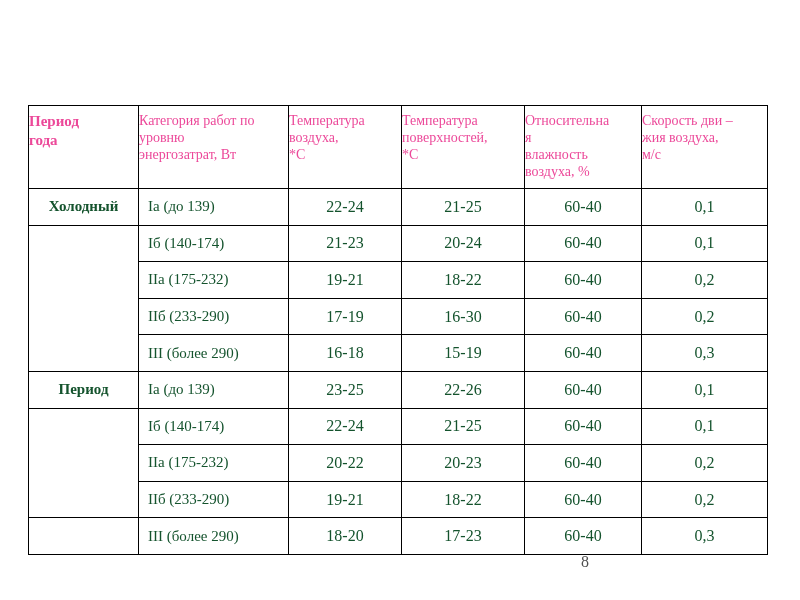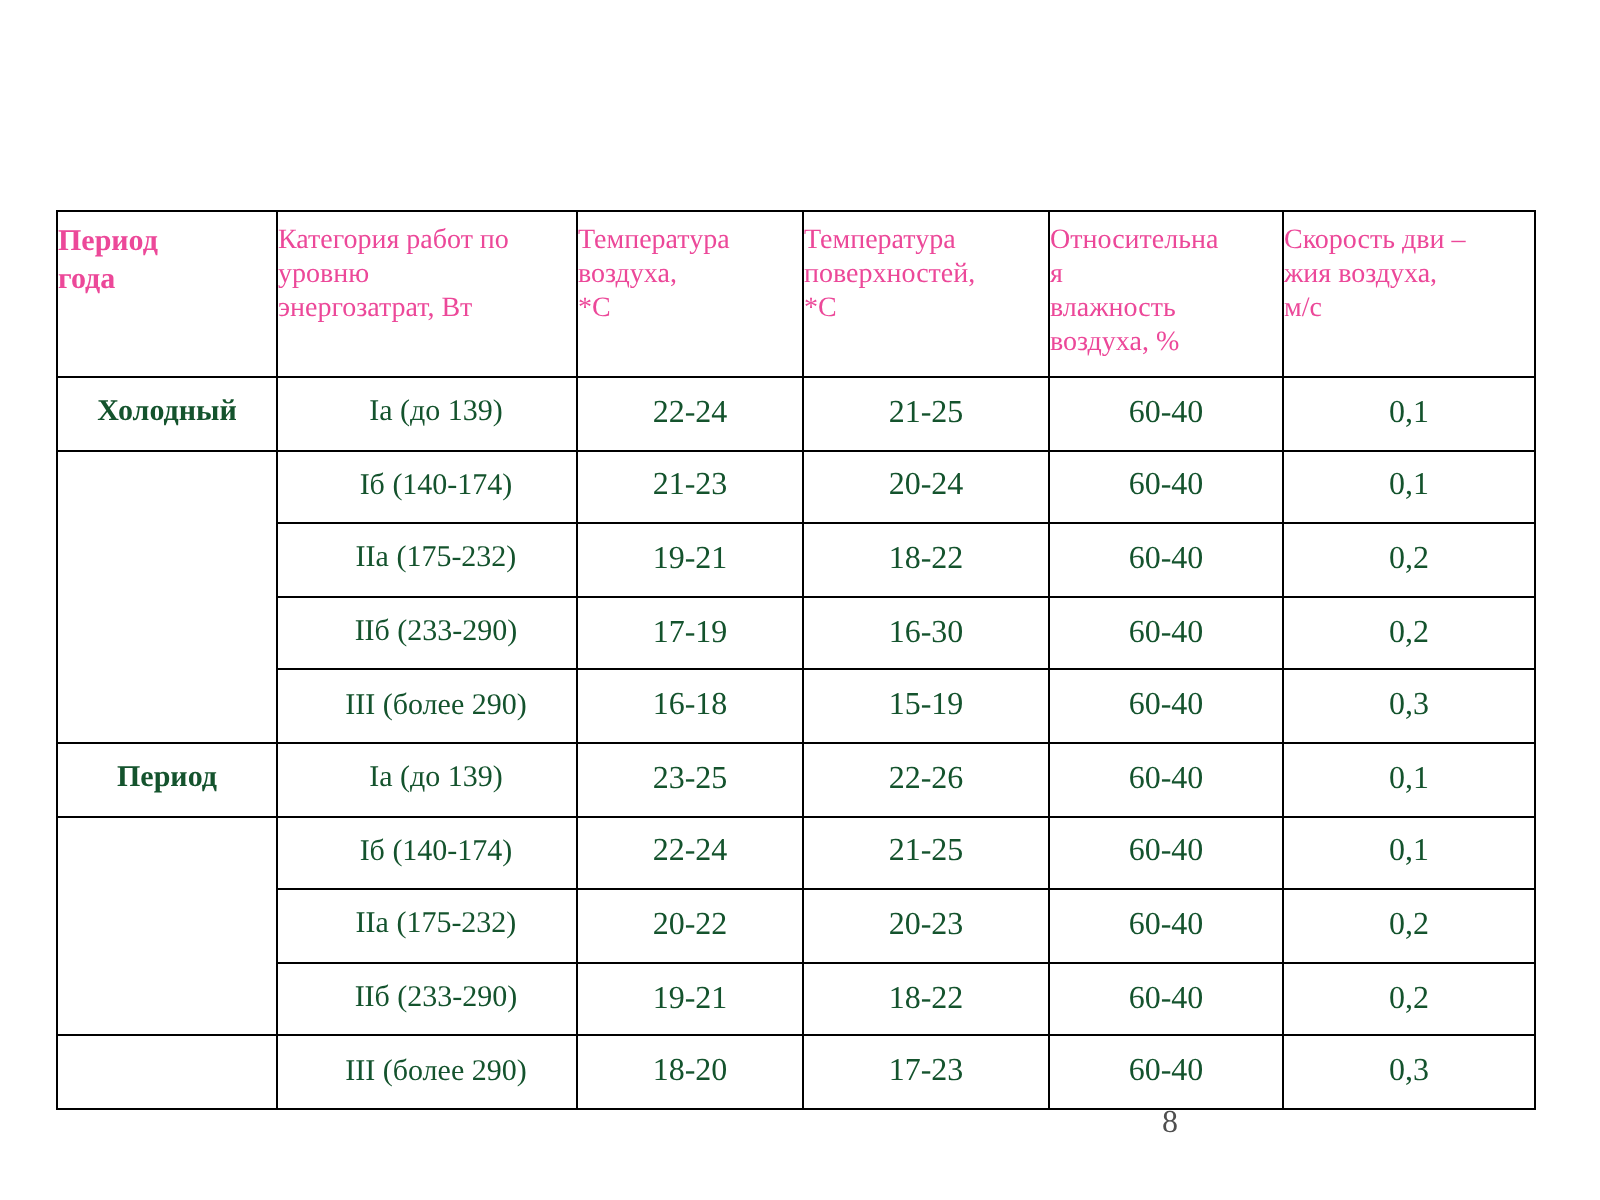--- a/index.html
+++ b/index.html
@@ -26,21 +26,21 @@
   table.mk thead tr { height:83px; }
   table.mk th {
     font-weight:normal; font-size:14px; line-height:17px;
     vertical-align:top; padding-top:6px; text-align:left;
     white-space:pre-line; color:#ec4899;
   }
   table.mk th.th-period { font-weight:bold; font-size:15px; line-height:19px; }
   table.mk td {
     font-size:16px; text-align:center; vertical-align:middle; color:#14532d;
   }
-  table.mk td.cat  { text-align:center; padding-left:9px; font-size:15px; }
+  table.mk td.cat  { text-align:left; padding-left:9px; font-size:15px; }
   table.mk td.period { font-weight:bold; font-size:15px; }
   .page-number {
     position:absolute; left:570px; top:553px; width:30px;
     text-align:center; font-size:16px; color:#4f4f4f;
   }
 </style>
 </head>
 <body>
 
 <div class="slide">

